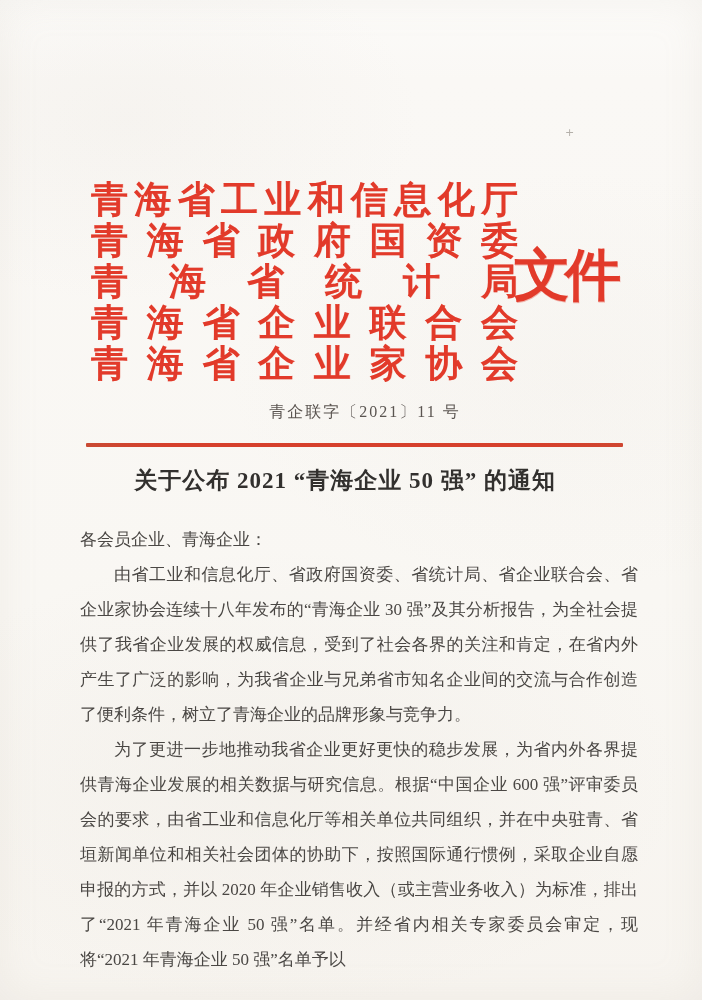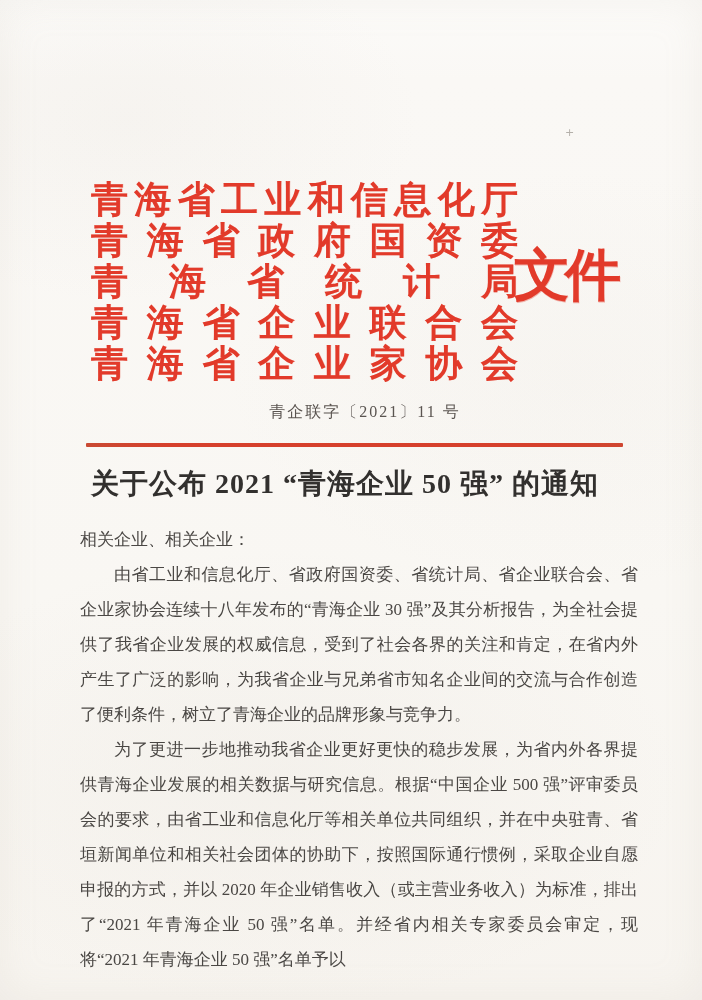--- a/index.html
+++ b/index.html
@@ -52,21 +52,21 @@
     position: absolute; left: 86px; top: 443px;
     width: 537px; height: 4px;
     background: linear-gradient(90deg, #c94a33, #d6402c 15%, #d6402c 85%, #cf4630);
     border-radius: 1px;
   }
 
   
   .doc-title {
     position: absolute; left: 0; top: 465px; width: 690px;
     text-align: center;
-    font-size: 28px; font-weight: bold; color: #32302e;
+    font-size: 23px; font-weight: bold; color: #32302e;
     letter-spacing: 1px;
     font-family: Liberation Serif, serif;
   }
 
   
   .doc-body {
     position: absolute; left: 80px; top: 522px; width: 558px;
     font-size: 17px; line-height: 35px; color: #4a4744;
     text-align: justify;
   }
@@ -142,18 +142,18 @@
 
   <div class="wenjian">文件</div>
 
   <div class="doc-number">青企联字〔2021〕11 号</div>
 
   <div class="red-rule"></div>
 
   <div class="doc-title">关于公布 2021 “青海企业 50 强” 的通知</div>
 
   <div class="doc-body">
-    <p class="salutation">相关企业、相关企业：</p>
+    <p class="salutation">各会员企业、青海企业：</p>
     <p>由省工业和信息化厅、省政府国资委、省统计局、省企业联合会、省企业家协会连续十八年发布的“青海企业 30 强”及其分析报告，为全社会提供了我省企业发展的权威信息，受到了社会各界的关注和肯定，在省内外产生了广泛的影响，为我省企业与兄弟省市知名企业间的交流与合作创造了便利条件，树立了青海企业的品牌形象与竞争力。</p>
-    <p>为了更进一步地推动我省企业更好更快的稳步发展，为省内外各界提供青海企业发展的相关数据与研究信息。根据“中国企业 500 强”评审委员会的要求，由省工业和信息化厅等相关单位共同组织，并在中央驻青、省垣新闻单位和相关社会团体的协助下，按照国际通行惯例，采取企业自愿申报的方式，并以 2020 年企业销售收入（或主营业务收入）为标准，排出了“2021 年青海企业 50 强”名单。并经省内相关专家委员会审定，现将“2021 年青海企业 50 强”名单予以</p>
+    <p>为了更进一步地推动我省企业更好更快的稳步发展，为省内外各界提供青海企业发展的相关数据与研究信息。根据“中国企业 600 强”评审委员会的要求，由省工业和信息化厅等相关单位共同组织，并在中央驻青、省垣新闻单位和相关社会团体的协助下，按照国际通行惯例，采取企业自愿申报的方式，并以 2020 年企业销售收入（或主营业务收入）为标准，排出了“2021 年青海企业 50 强”名单。并经省内相关专家委员会审定，现将“2021 年青海企业 50 强”名单予以</p>
   </div>
 
 </div>
 
 </body></html>

